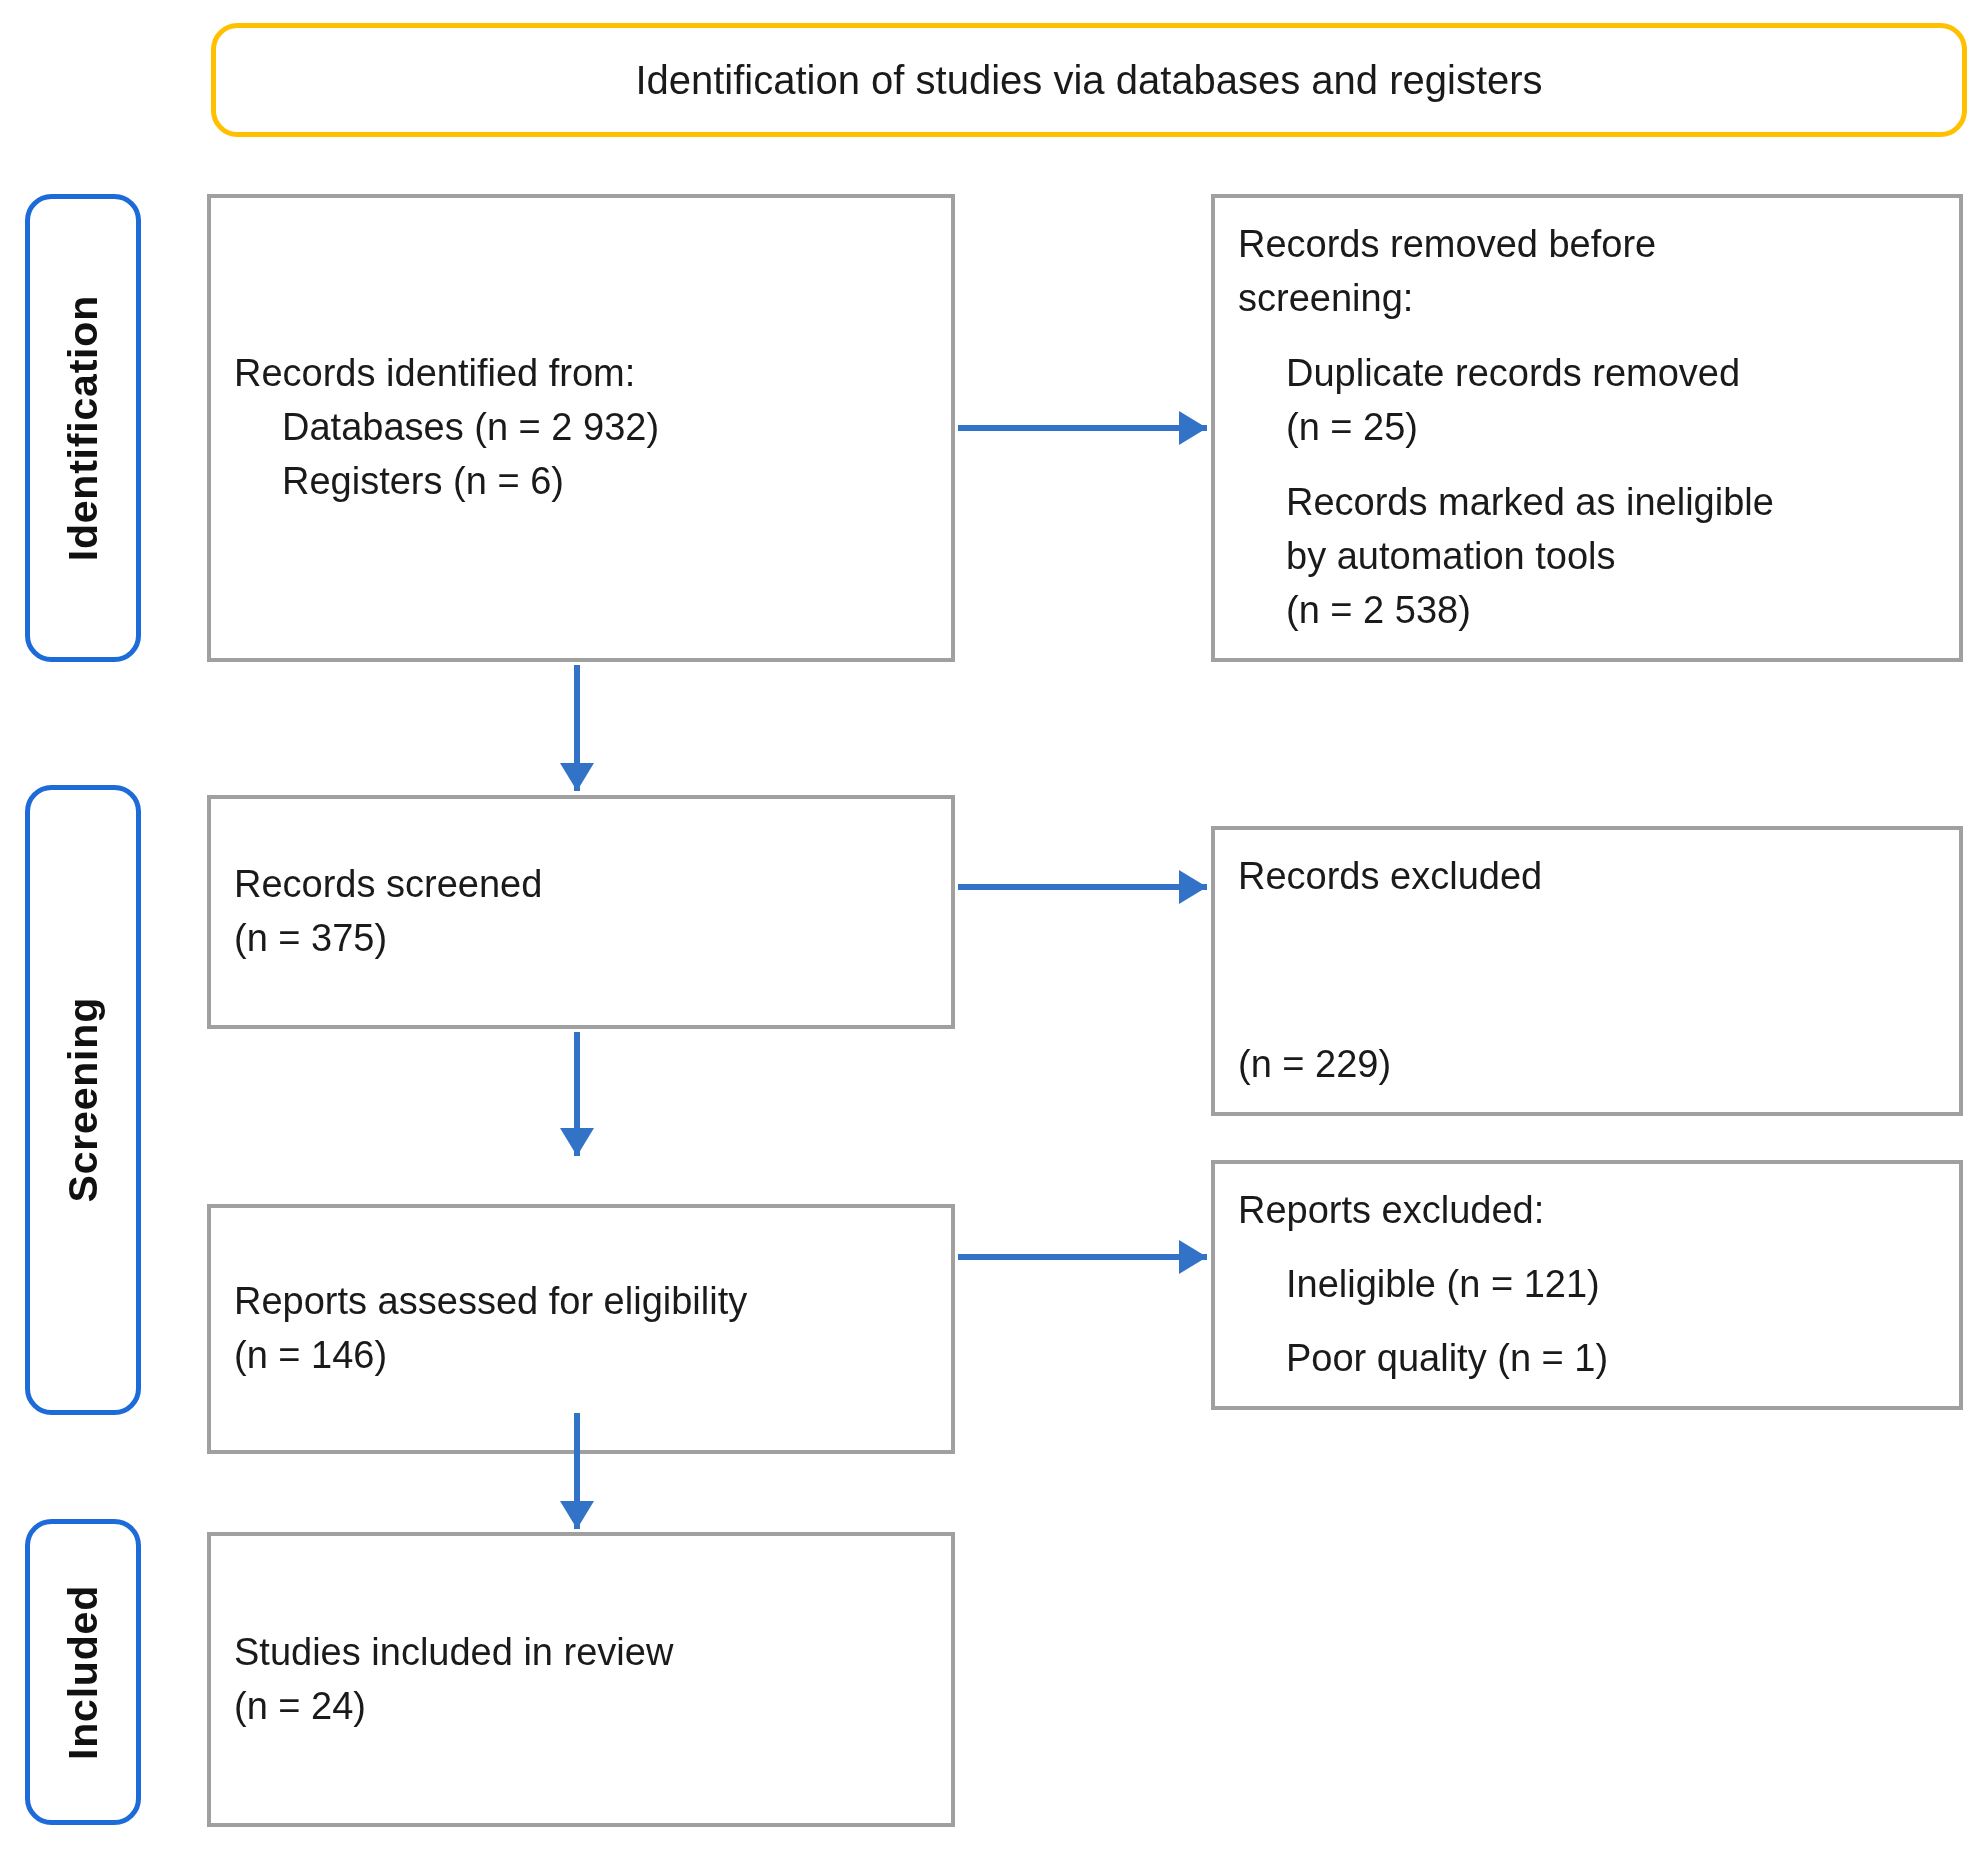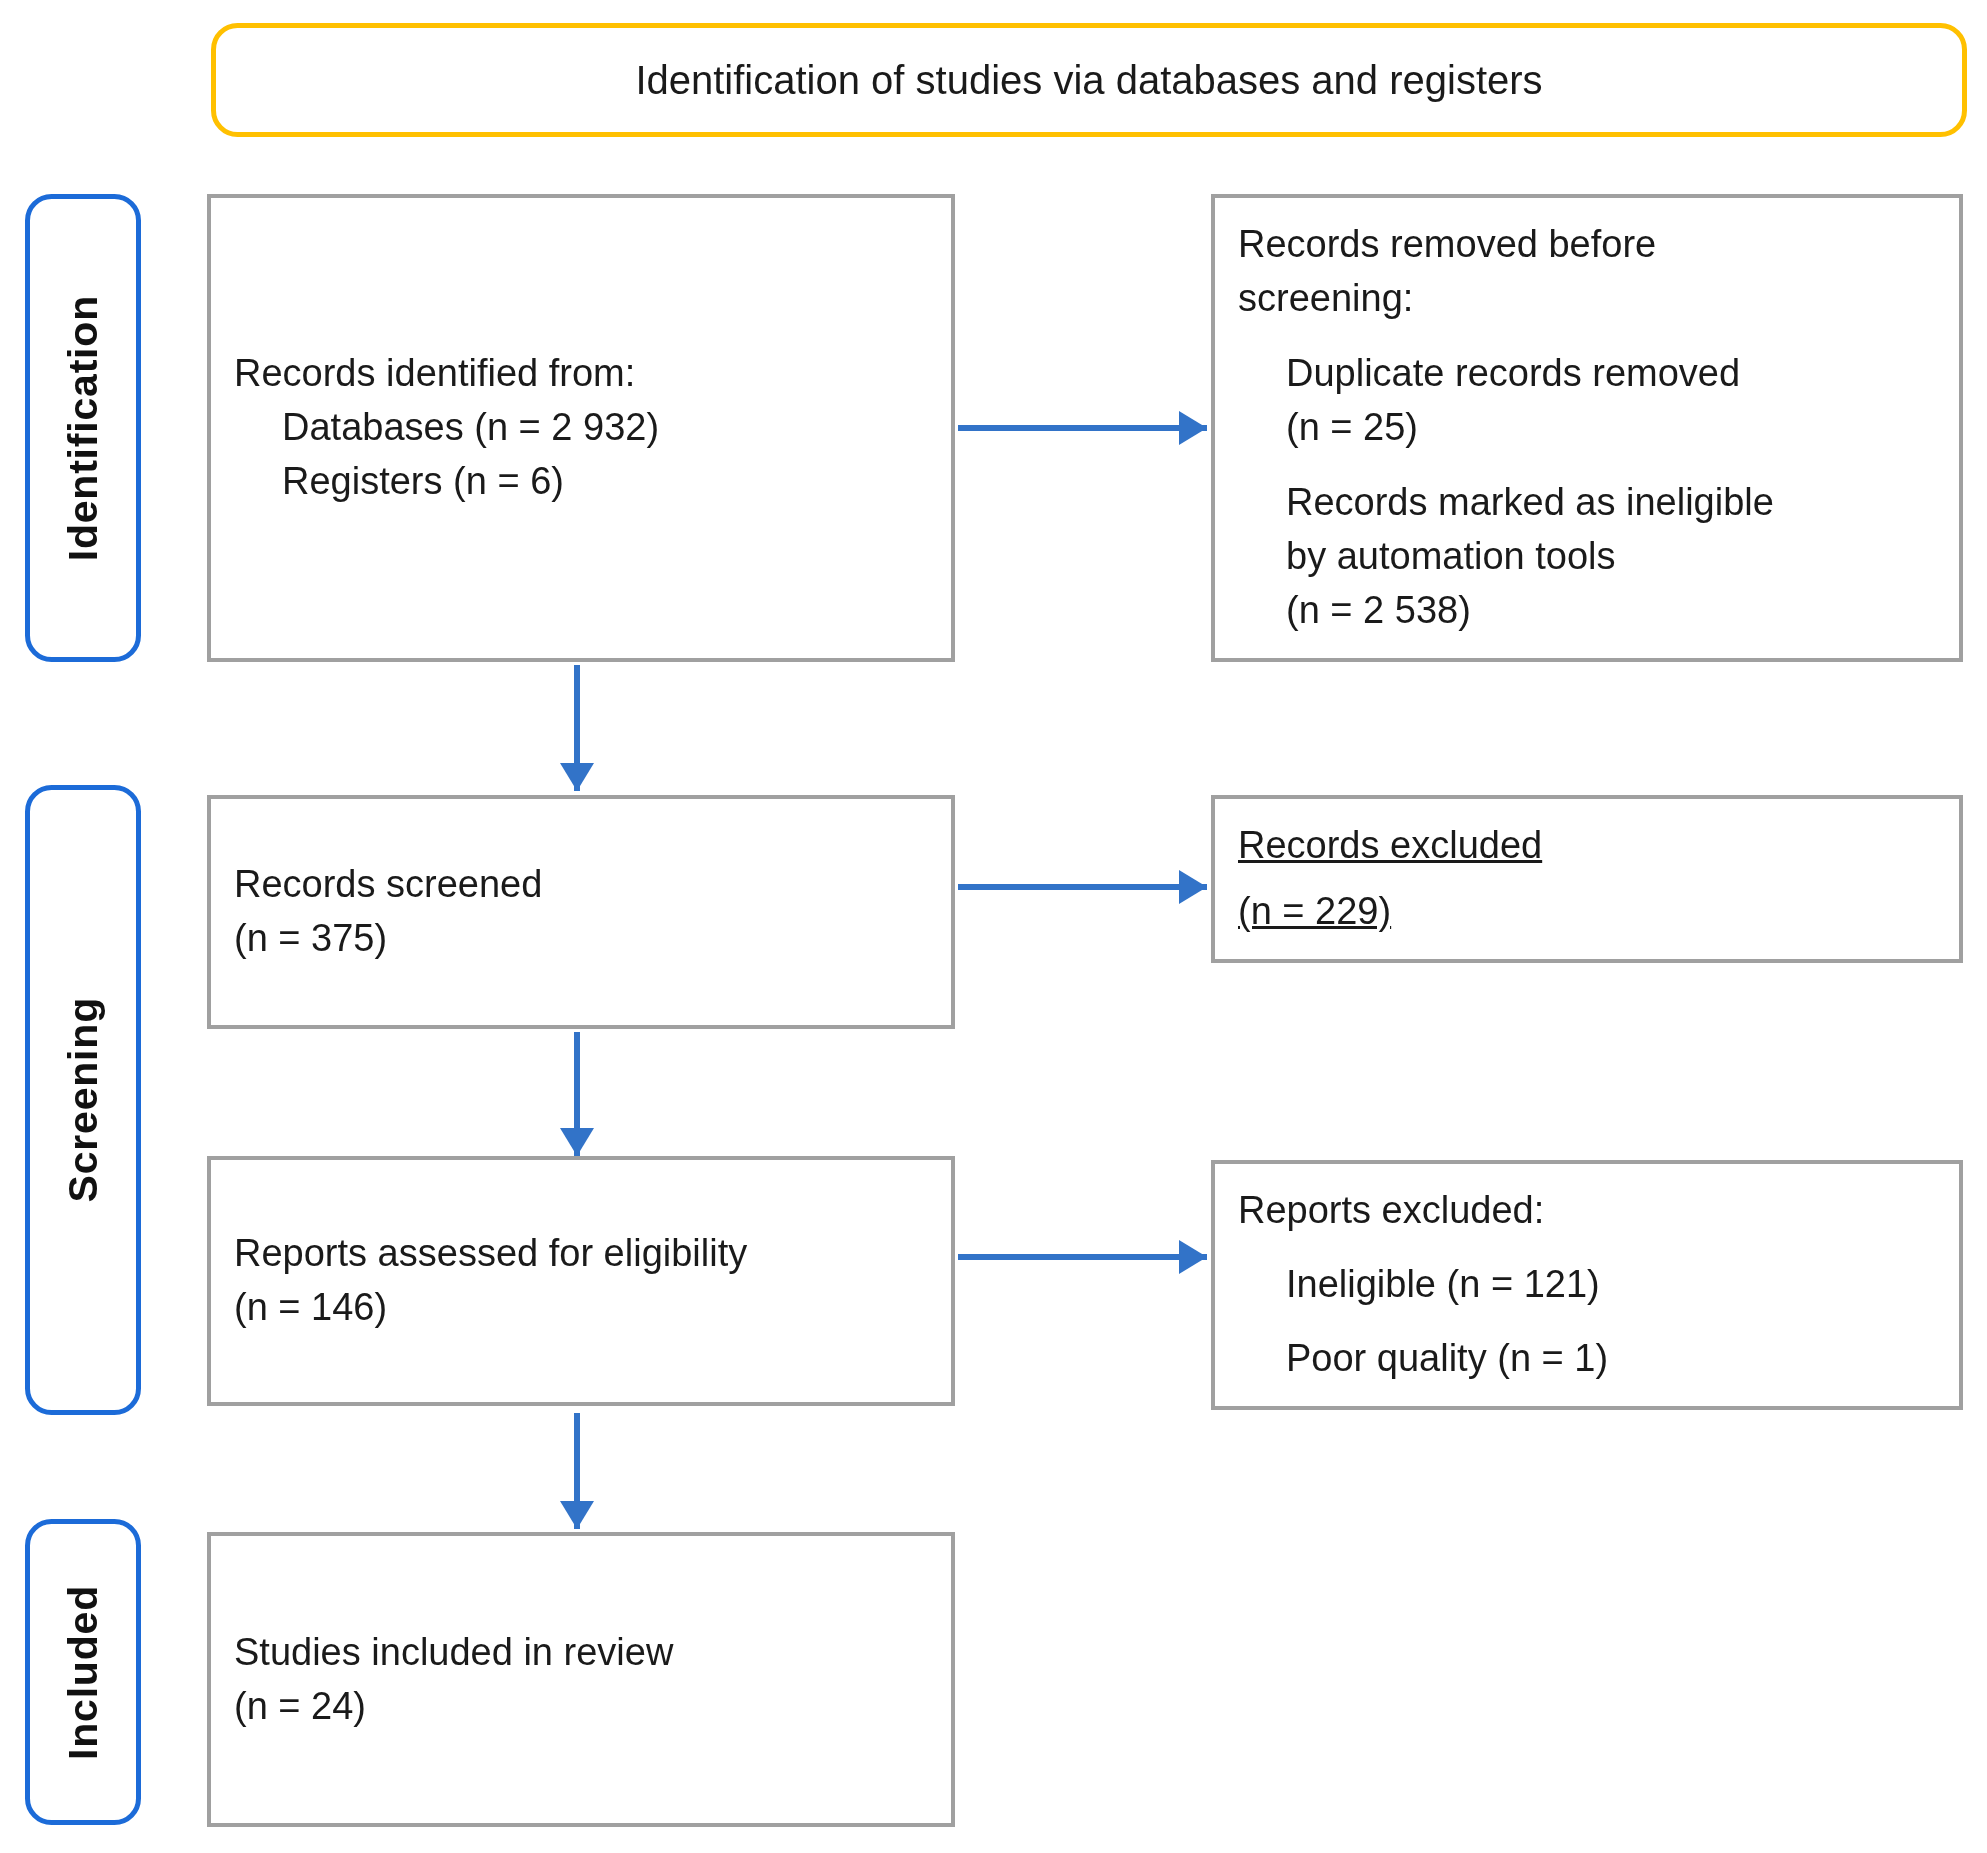--- a/index.html
+++ b/index.html
@@ -52,22 +52,22 @@
     display: flex; flex-direction: column; justify-content: center;
     padding: 20px 20px 20px 23px;
     font-size: 38px;
     line-height: 1.42;
   }
   .col1 { left: 207px; width: 748px; }
   .col2 { left: 1211px; width: 752px; justify-content: space-between; }
   #box-records-identified { top: 194px;  height: 468px; }
   #box-records-removed    { top: 194px;  height: 468px; }
   #box-records-screened   { top: 795px;  height: 234px; }
-  #box-records-excluded   { top: 795px;  height: 168px; text-decoration: underline; }
-  #box-reports-assessed   { top: 1156px; height: 250px; }
+  #box-records-excluded   { top: 826px;  height: 290px; }
+  #box-reports-assessed   { top: 1204px; height: 250px; }
   #box-reports-excluded   { top: 1160px; height: 250px; }
   #box-studies-included   { top: 1532px; height: 295px; }
 
   .line { white-space: pre-line; }
   .indent { padding-left: 48px; }
 
   .arrow-v {
     position: absolute;
     width: 5.8px;
     background: #3273C8;

